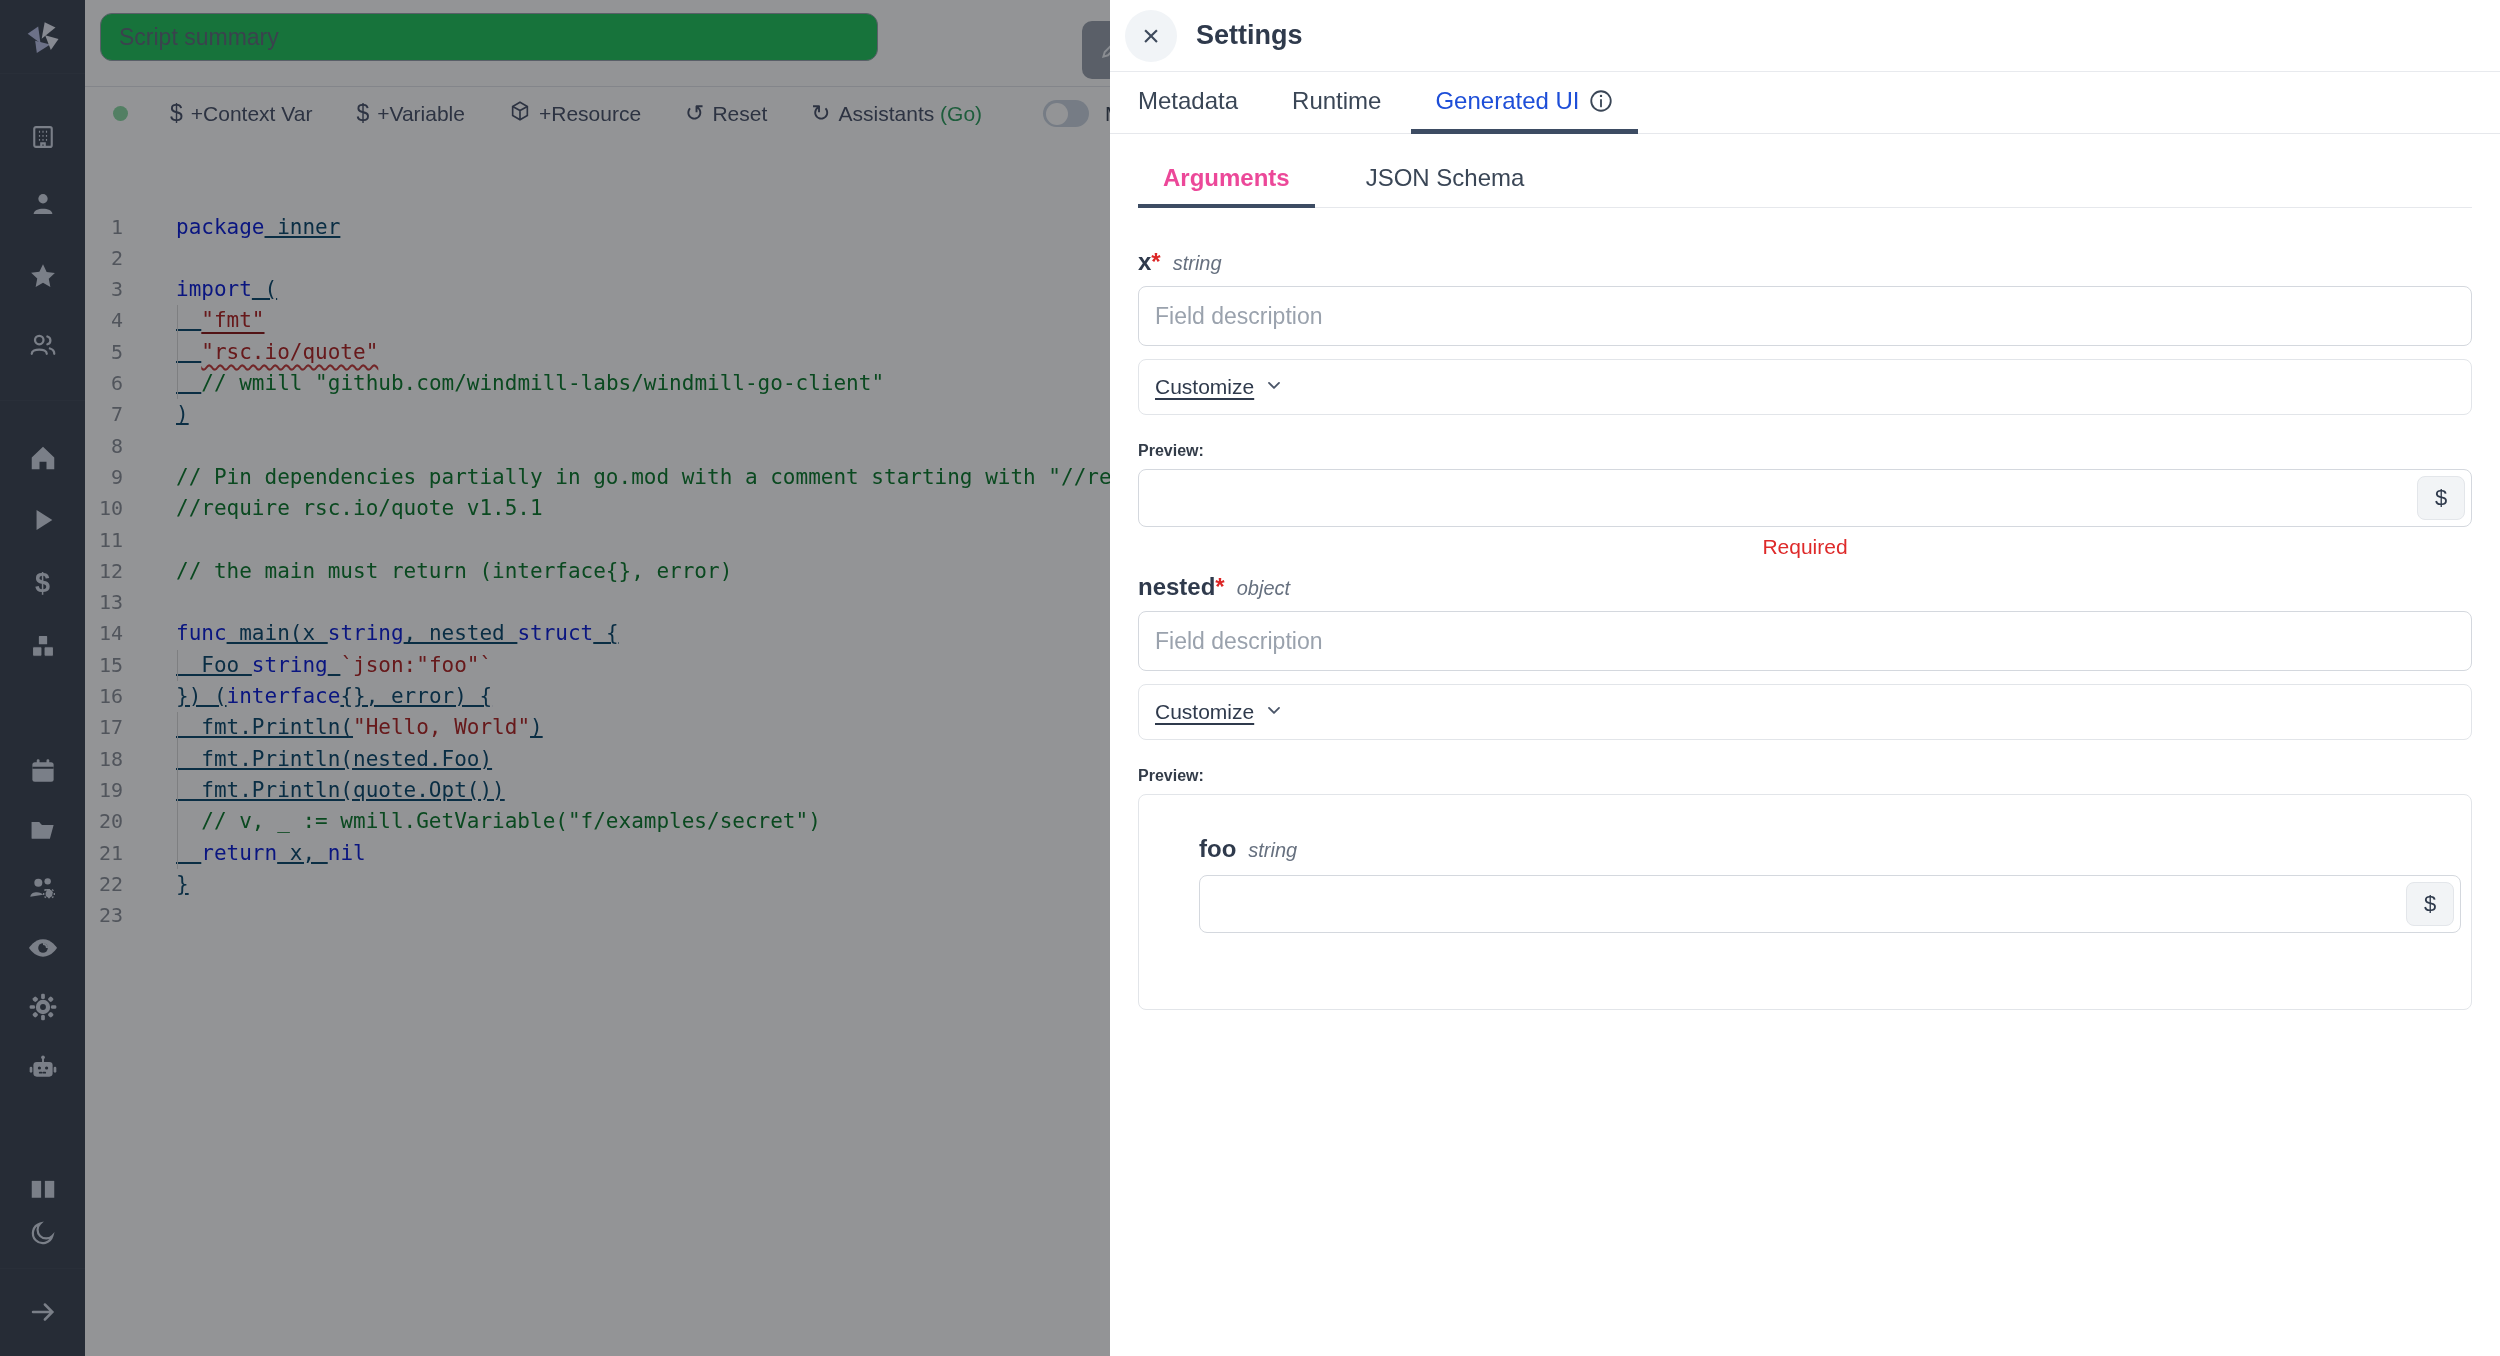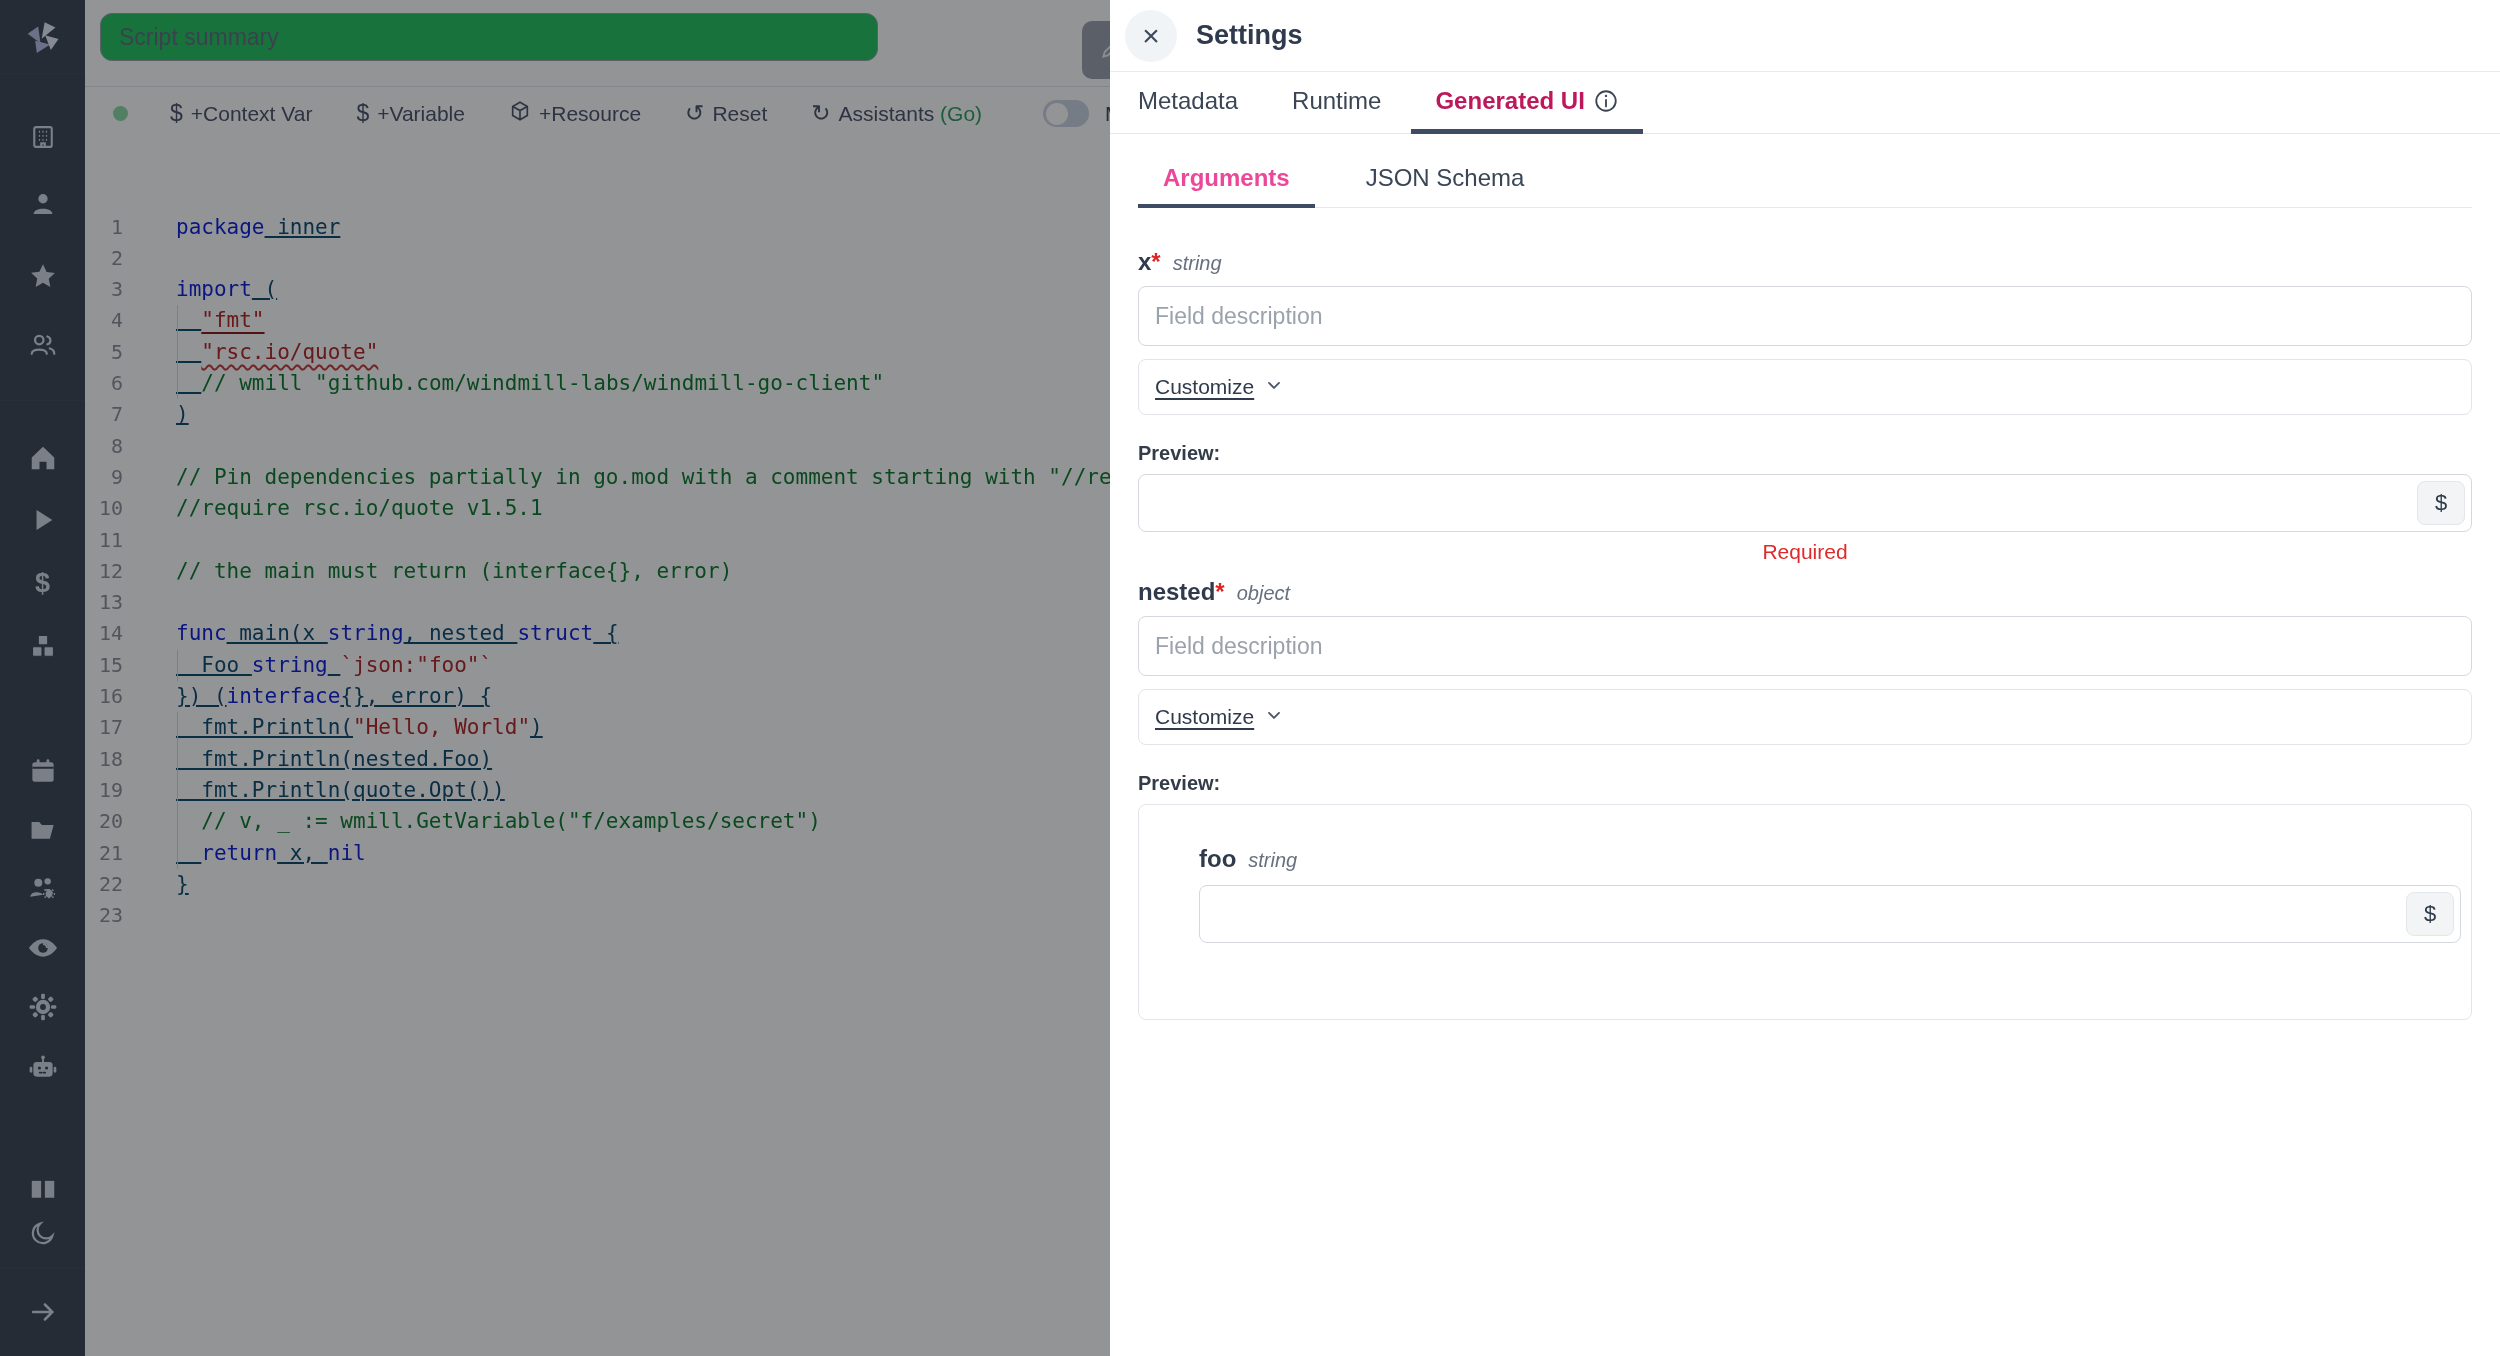--- a/index.html
+++ b/index.html
@@ -64,21 +64,21 @@
   .panel-header { height:72px; border-bottom:1px solid #e8eaee; position:relative; }
   .close-btn { position:absolute; left:15px; top:10px; width:52px; height:52px; border:none;
                border-radius:50%; background:#f1f4f7; color:#3e4a5c; font-size:30px;
                line-height:1; display:flex; align-items:center; justify-content:center; }
   .panel-title { position:absolute; left:86px; top:20px; font-size:27px; font-weight:700; color:#2f3a4c; }
 
   .tabs { display:flex; gap:54px; padding:0 0 0 28px; border-bottom:1px solid #e6e8ec; height:62px;
           align-items:flex-end; }
   .tab { position:relative; padding-bottom:18px; font-size:24px; color:#3a4656; font-weight:500;
          background:none; border:none; font-family:inherit; display:flex; align-items:center; gap:8px; }
-  .tab.active { font-weight:700; color:#be185d; }
+  .tab.active { font-weight:400; color:#1d4ed8; }
   .tab.active::after { content:""; position:absolute; left:-24px; right:-24px; bottom:-1px;
                        height:5px; background:#3d4c63; }
   .info-ic { display:inline-flex; }
 
   .panel-content { padding:30px 28px 0 28px; }
   .subtabs { display:flex; gap:26px; border-bottom:1px solid #e6e8ec; }
   .subtab { position:relative; padding:0 25px 15px 25px; font-size:24px; color:#3a4656;
             font-weight:500; background:none; border:none; font-family:inherit; }
   .subtab.active { font-weight:600; color:#ec4899; }
   .subtab.active::after { content:""; position:absolute; left:0; right:0; bottom:-1px;
@@ -91,21 +91,21 @@
   .ftype { font-size:20px; font-style:italic; color:#66707f; margin-left:12px; }
   .desc-input { margin-top:10px; width:1334px; height:60px; border:1px solid #d4d8de;
                 border-radius:8px; padding:0 16px; font-size:23px; color:#1f2937; outline:none; }
   .desc-input::placeholder { color:#9aa2ad; }
   .customize-box { margin-top:13px; width:1334px; height:56px; border:1px solid #e2e5e9;
                    border-radius:8px; display:flex; align-items:center; padding:0 16px;
                    background:#fff; }
   .customize-lbl { font-size:21px; color:#2f3a4c; text-decoration:underline;
                    text-underline-offset:4px; background:none; border:none; font-family:inherit;
                    display:flex; align-items:center; gap:10px; }
-  .preview-lbl { margin-top:27px; font-size:20px; font-weight:600; color:#333c49; }
+  .preview-lbl { margin-top:27px; font-size:16px; font-weight:600; color:#333c49; }
   .preview-wrap { position:relative; margin-top:9px; width:1334px; }
   .preview-input { width:100%; height:58px; border:1px solid #d4d8de; border-radius:8px;
                    padding:0 70px 0 16px; font-size:23px; outline:none; }
   .dollar-btn { position:absolute; right:7px; top:7px; width:48px; height:44px;
                 background:#f2f4f6; border:1px solid #e3e6ea; border-radius:8px;
                 font-size:22px; color:#2f3a4c; }
   .required-msg { width:1334px; text-align:center; color:#de2a2a; font-size:21px; margin-top:8px; }
   .nested-box { margin-top:9px; width:1334px; border:1px solid #e2e5e9; border-radius:8px;
                 padding:40px 12px 76px 60px; }
   .nested-box .field-label .fname { font-size:24px; }

